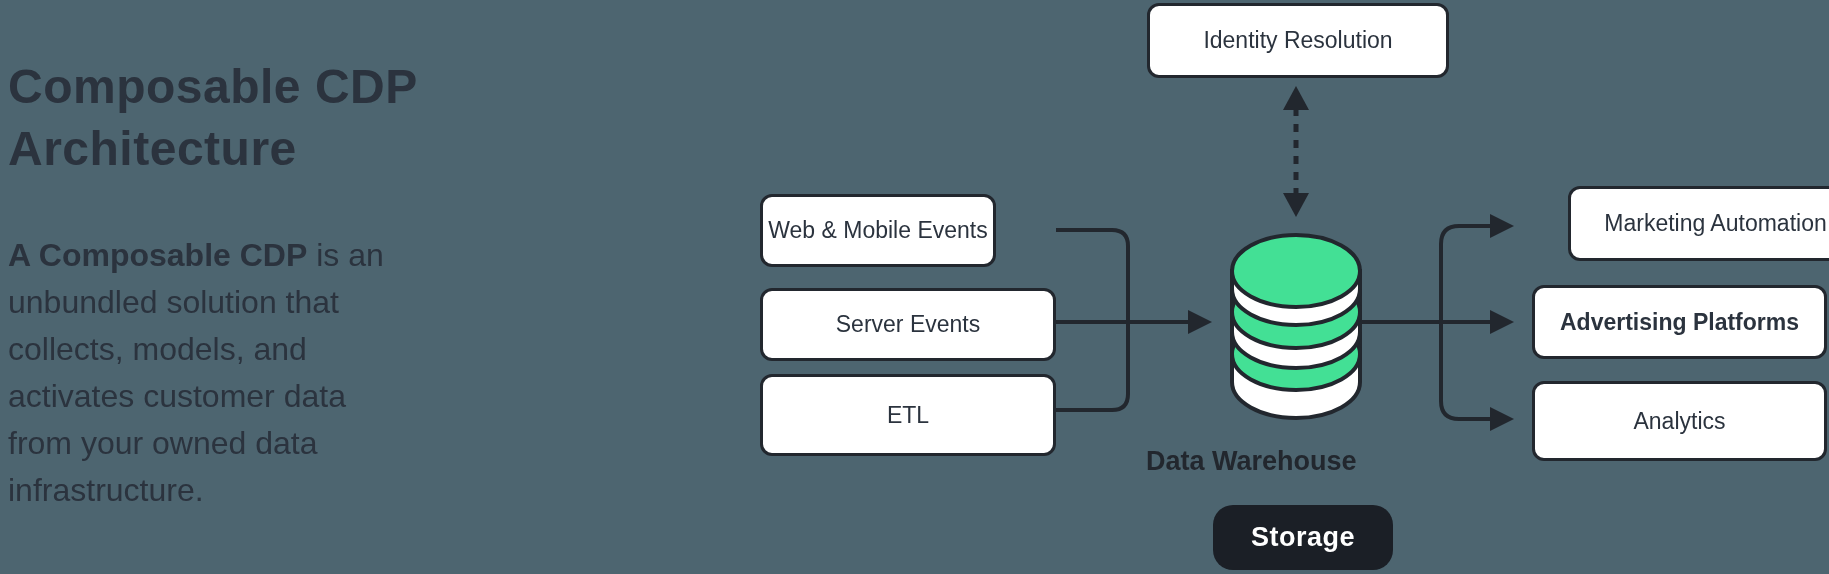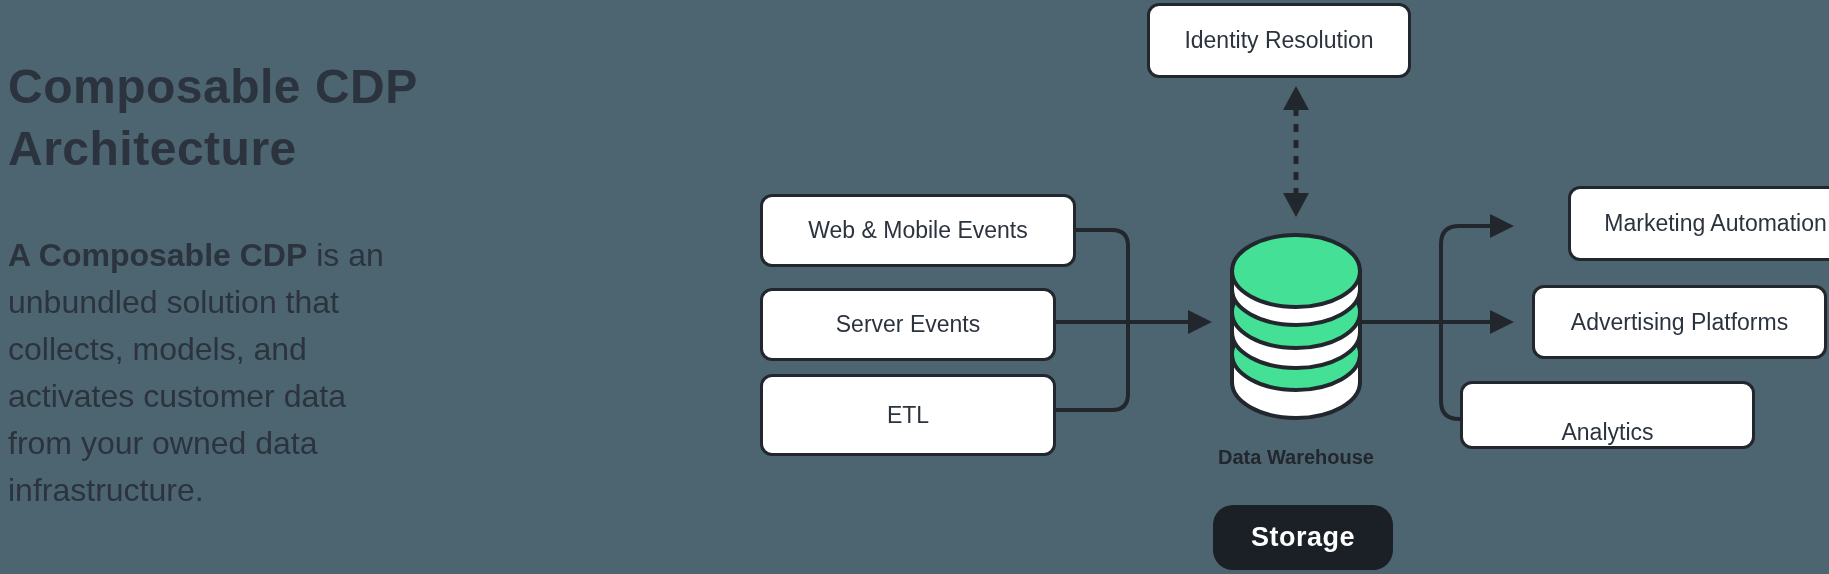--- a/index.html
+++ b/index.html
@@ -36,21 +36,21 @@
     position:absolute;z-index:2;
     background:var(--white);
     border:3px solid var(--line);
     border-radius:12px;
     display:flex;align-items:center;justify-content:center;
     font-size:23px;color:var(--ink);
     white-space:nowrap;
   }
   .wh-label{
     position:absolute;z-index:2;left:1146px;top:446px;width:300px;
-    text-align:center;font-size:20px;font-weight:700;color:var(--line);
+    font-size:27px;font-weight:700;color:var(--line);
   }
   .storage-pill{
     position:absolute;z-index:2;left:1213px;top:505px;width:180px;height:65px;
     background:var(--pill_bg);color:var(--pill_text);
     border-radius:20px;display:flex;align-items:center;justify-content:center;
     font-size:27px;font-weight:600;letter-spacing:.5px;
   }
 </style>
 </head>
 <body>
@@ -98,41 +98,41 @@
     <g>
       <path class="db-white" d="M 1232 271 L 1232 382 A 64 36 0 0 0 1360 382 L 1360 271 Z"></path>
       <ellipse class="db-green" cx="1296" cy="354" rx="64" ry="36"></ellipse>
       <path class="db-white" d="M 1232 312 L 1232 332 A 64 36 0 0 0 1360 332 L 1360 312 Z"></path>
       <ellipse class="db-green" cx="1296" cy="312" rx="64" ry="36"></ellipse>
       <path class="db-white" d="M 1232 271 L 1232 289 A 64 36 0 0 0 1360 289 L 1360 271 Z"></path>
       <ellipse class="db-green" cx="1296" cy="271" rx="64" ry="36"></ellipse>
     </g>
   </svg>
 
-  <div class="node" style="left:1147px;top:3px;width:264px;height:75px;">
+  <div class="node" style="left:1147px;top:3px;width:302px;height:75px;">
     <span>Identity Resolution</span>
   </div>
 
-  <div class="node" style="left:760px;top:194px;width:316px;height:73px;">
+  <div class="node" style="left:760px;top:194px;width:236px;height:73px;">
     <span>Web &amp; Mobile Events</span>
   </div>
   <div class="node" style="left:760px;top:288px;width:296px;height:73px;">
     <span>Server Events</span>
   </div>
   <div class="node" style="left:760px;top:374px;width:296px;height:82px;">
     <span>ETL</span>
   </div>
 
   <div class="node" style="left:1532px;top:186px;width:295px;height:75px;margin-left:36px;">
     <span>Marketing Automation</span>
   </div>
-  <div class="node" style="left:1532px;top:285px;width:295px;height:74px;">
+  <div class="node" style="left:1532px;top:285px;width:295px;height:74px;font-weight:bold;">
     <span>Advertising Platforms</span>
   </div>
-  <div class="node" style="left:1460px;top:381px;width:295px;height:68px;align-items:flex-end;">
+  <div class="node" style="left:1532px;top:381px;width:295px;height:80px;">
     <span>Analytics</span>
   </div>
 
   <div class="wh-label">Data Warehouse</div>
   <div class="storage-pill">
     <span>Storage</span>
   </div>
 
 </div>
 

